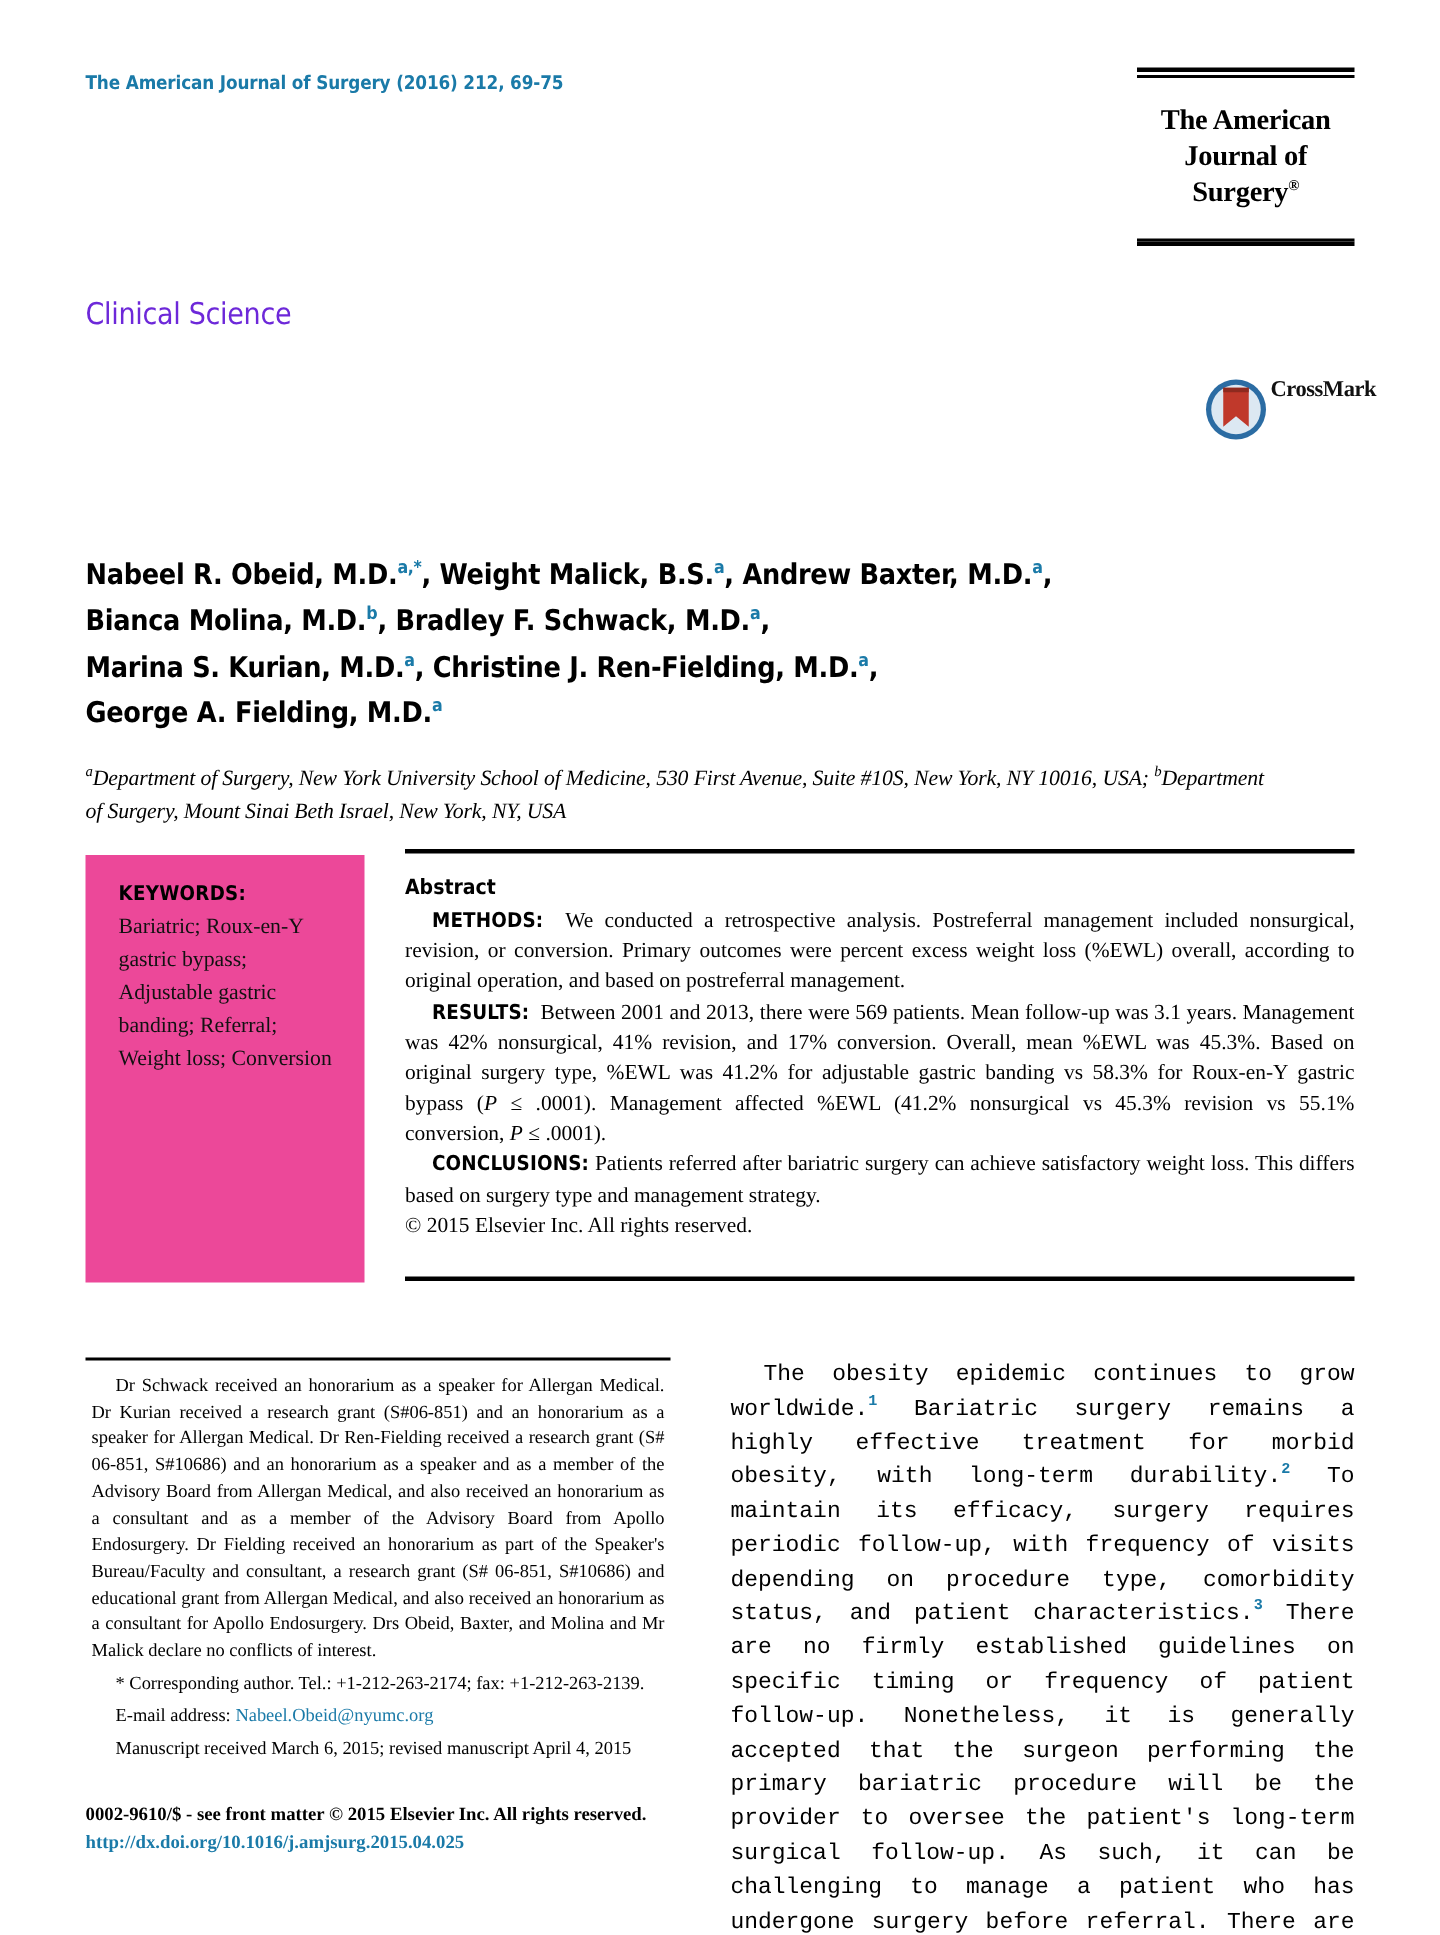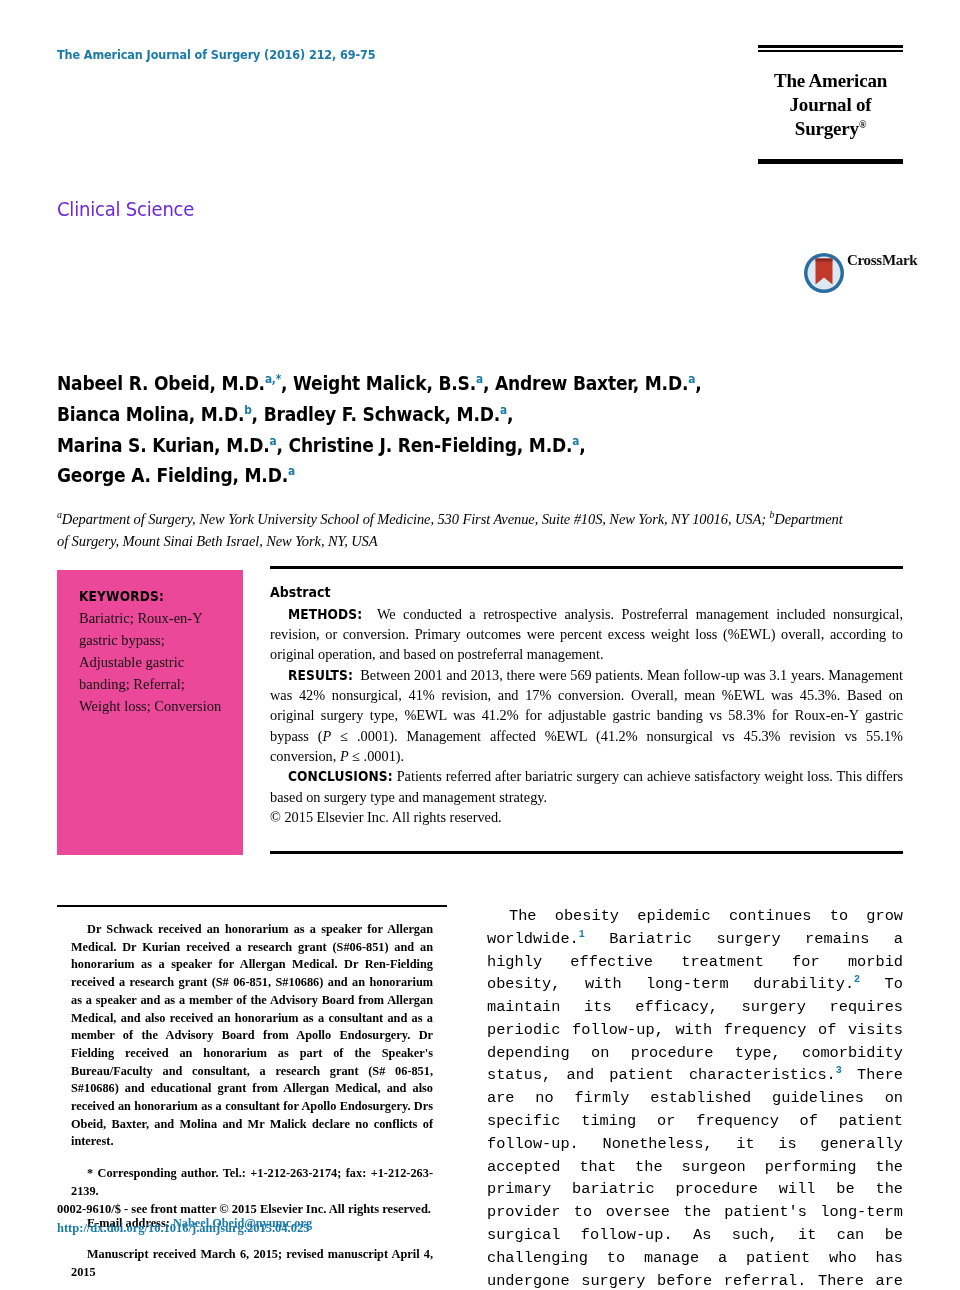--- a/index.html
+++ b/index.html
@@ -244,23 +244,22 @@
     background: #000;
     margin-bottom: 8px;
   }
   .disclosure {
     font-family: "Liberation Serif", serif;
     font-size: 12.3px;
     line-height: 1.44;
     text-align: justify;
   }
   .disclosure p {
-    margin: 14px;
+    margin: 4px;
     text-indent: 16px;
-    font-weight: bold;
   }
   .disclosure .nolink {
     text-indent: 16px;
   }
   .email-link, .doi-link {
     color: #1a7aa8;
   }
 
   .body-text {
     font-family: Liberation Mono, monospace;

